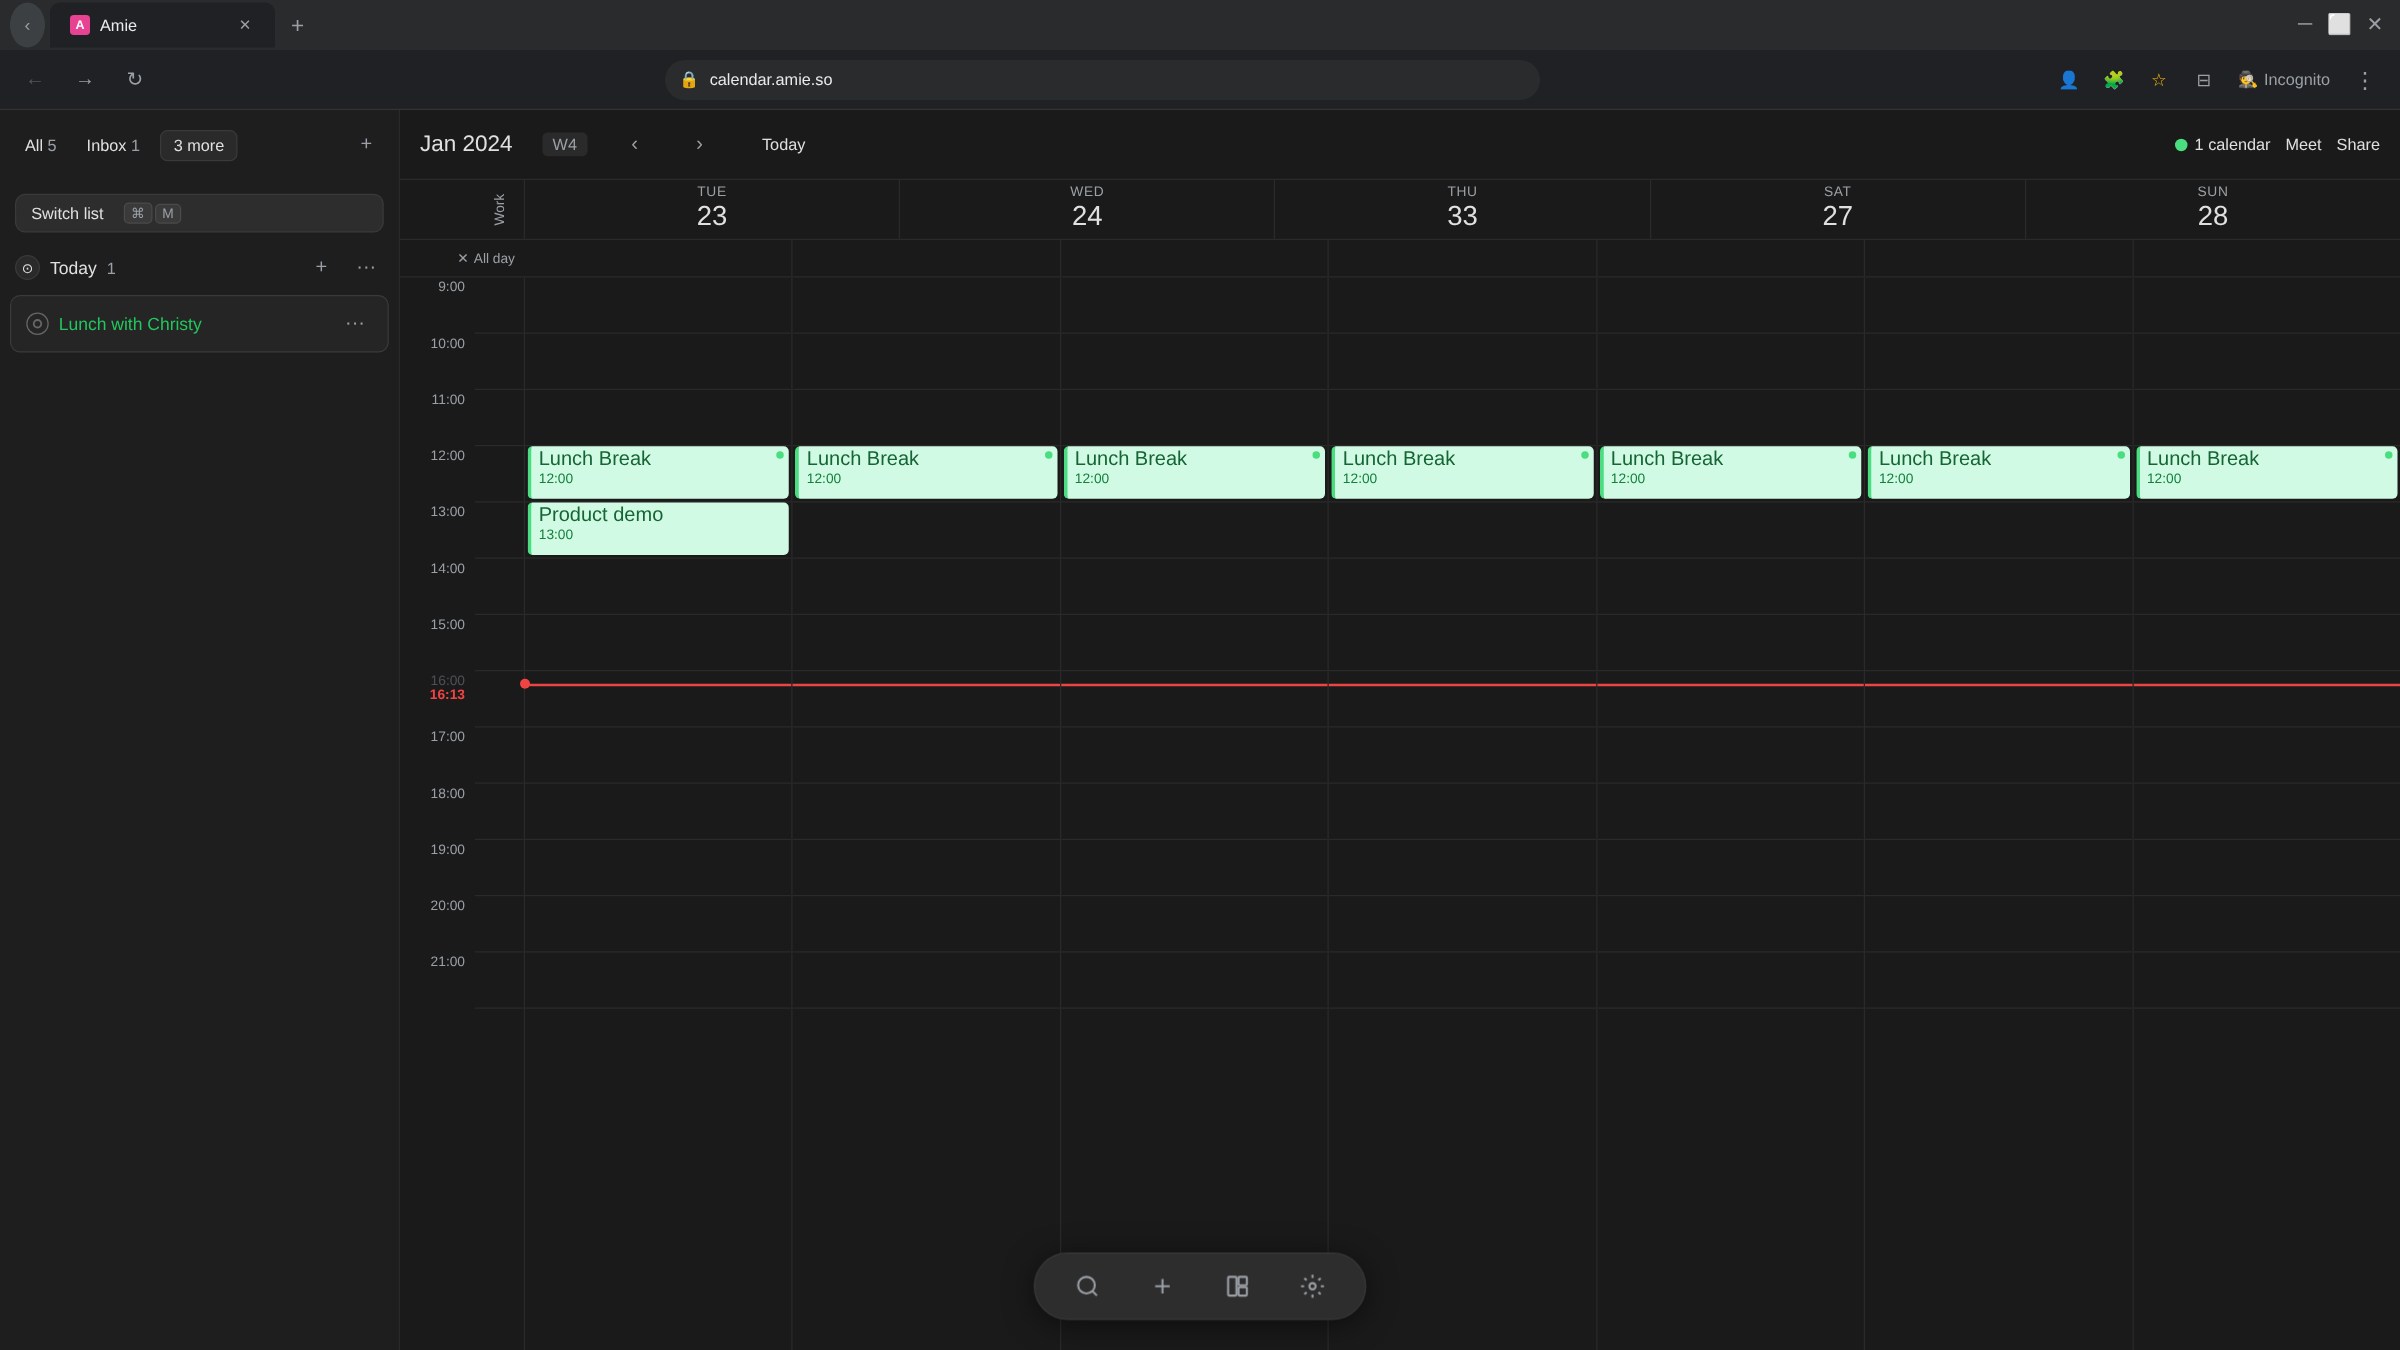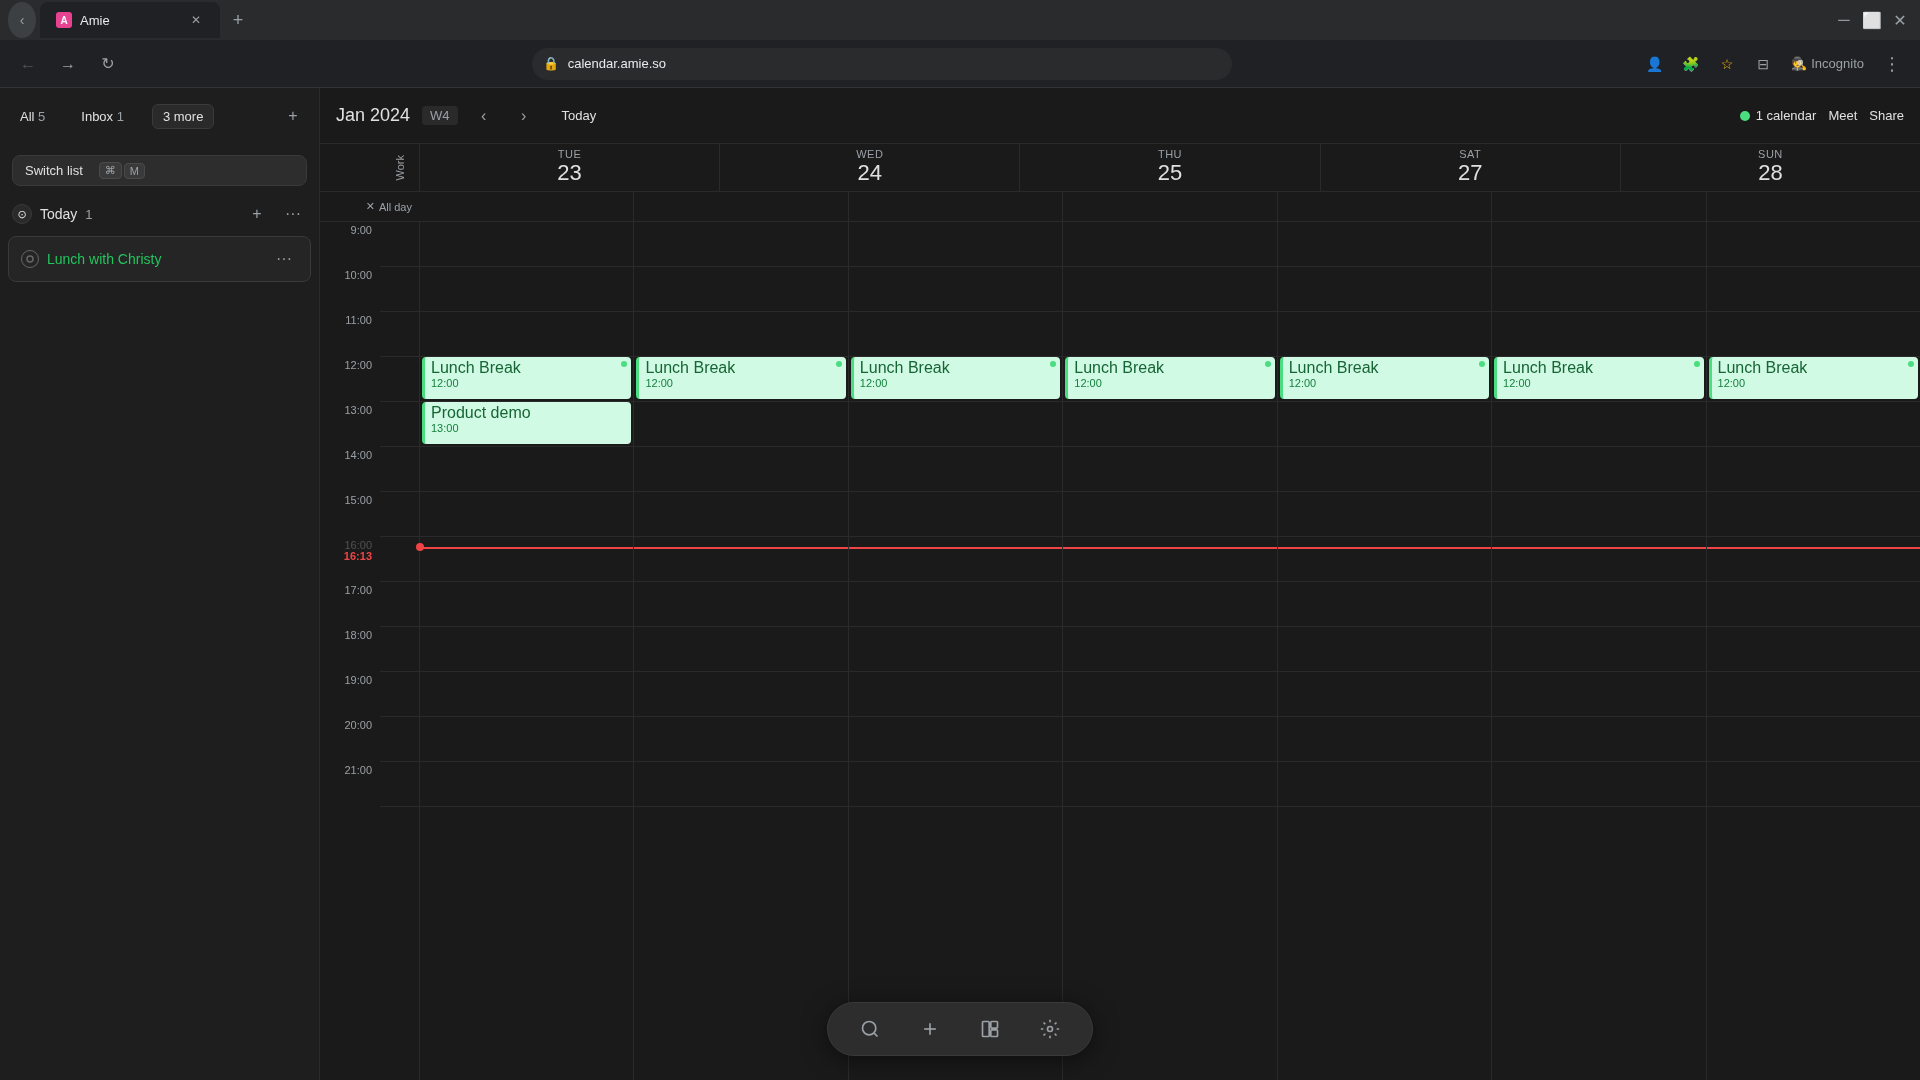--- a/index.html
+++ b/index.html
@@ -26,21 +26,21 @@
     .lock-icon { color: #9aa0a6; font-size: 12px; }
     .toolbar-right { display: flex; align-items: center; gap: 4px; }
     .bookmark-icon { color: #fbbc04; }
 
     
     .app-layout { display: flex; flex: 1; overflow: hidden; height: calc(1080px - 40px - 48px); }
 
     
     .sidebar { width: 320px; background: #1e1e1e; border-right: 1px solid #2a2a2a; display: flex; flex-direction: column; padding: 8px 0; flex-shrink: 0; }
     .sidebar-header { display: flex; align-items: center; padding: 4px 12px; gap: 8px; height: 40px; }
-    .sidebar-tabs { display: flex; align-items: center; gap: 20px; }
+    .sidebar-tabs { display: flex; align-items: center; gap: 8px; }
     .sidebar-tab { font-size: 13px; color: #9aa0a6; padding: 4px 8px; border-radius: 6px; cursor: pointer; }
     .sidebar-tab.has-badge { color: #e0e0e0; }
     .sidebar-badge { display: inline-block; background: transparent; color: #9aa0a6; font-size: 13px; }
     .more-btn { font-size: 13px; color: #e0e0e0; padding: 4px 10px; border-radius: 6px; background: #2a2a2a; cursor: pointer; border: 1px solid #3a3a3a; }
     .sidebar-header-right { margin-left: auto; display: flex; align-items: center; gap: 4px; }
     .icon-btn { width: 28px; height: 28px; border-radius: 6px; display: flex; align-items: center; justify-content: center; cursor: pointer; color: #9aa0a6; font-size: 16px; }
 
     
     .switch-list-tooltip { position: relative; margin: 2px 12px 8px; }
     .switch-list-btn { display: flex; align-items: center; gap: 8px; background: #2d2d2d; border: 1px solid #3a3a3a; border-radius: 8px; padding: 6px 12px; font-size: 13px; color: #e0e0e0; cursor: pointer; width: auto; margin-top: 17px; }
@@ -57,21 +57,21 @@
 
     .task-item { display: flex; align-items: center; gap: 8px; padding: 8px 12px; border-radius: 8px; cursor: pointer; margin: 2px 8px; border: 1px solid #3a3a3a; background: #252525; position: relative; }
     .task-checkbox { width: 18px; height: 18px; border-radius: 50%; border: 1.5px solid #666; display: flex; align-items: center; justify-content: center; cursor: pointer; flex-shrink: 0; }
     .task-text { font-size: 14px; color: #22c55e; flex: 1; }
     .task-menu { color: #9aa0a6; font-size: 16px; cursor: pointer; }
     @keyframes blink { 0%, 100% { opacity: 1; } 50% { opacity: 0; } }
 
     
     .calendar-main { flex: 1; background: #1a1a1a; display: flex; flex-direction: column; overflow: hidden; }
 
-    .calendar-header { height: 56px; display: flex; align-items: center; padding: 0 16px; border-bottom: 1px solid #2a2a2a; gap: 12px; flex-shrink: 0; }
+    .calendar-header { height: 56px; display: flex; align-items: center; padding: 0 16px; border-bottom: 1px solid #2a2a2a; gap: 24px; flex-shrink: 0; }
     .cal-title { font-size: 18px; font-weight: 500; color: #e0e0e0; }
     .week-badge { font-size: 13px; color: #9aa0a6; background: #2a2a2a; padding: 2px 8px; border-radius: 4px; cursor: pointer; }
     .nav-arrow { width: 28px; height: 28px; border-radius: 50%; display: flex; align-items: center; justify-content: center; cursor: pointer; color: #9aa0a6; font-size: 16px; }
     .today-btn { font-size: 13px; color: #e0e0e0; background: #2a2a2a; padding: 4px 12px; border-radius: 6px; cursor: pointer; border: 1px solid #3a3a3a; }
     .cal-header-right { margin-left: auto; display: flex; align-items: center; gap: 12px; }
     .calendar-indicator { display: flex; align-items: center; gap: 6px; font-size: 13px; color: #e0e0e0; cursor: pointer; }
     .cal-dot { width: 10px; height: 10px; border-radius: 50%; background: #4ade80; }
     .meet-btn { font-size: 13px; color: #e0e0e0; cursor: pointer; }
     .share-btn { font-size: 13px; color: #e0e0e0; cursor: pointer; }
 
@@ -244,21 +244,21 @@
           <div class="day-col">
             <div class="day-name">Tue</div>
             <div class="day-num">23</div>
           </div>
           <div class="day-col">
             <div class="day-name">Wed</div>
             <div class="day-num">24</div>
           </div>
           <div class="day-col">
             <div class="day-name">Thu</div>
-            <div class="day-num">25</div>
+            <div class="day-num">33</div>
           </div>
           <div class="day-col">
             <div class="day-name">Sat</div>
             <div class="day-num">27</div>
           </div>
           <div class="day-col">
             <div class="day-name">Sun</div>
             <div class="day-num">28</div>
           </div>
         </div>

